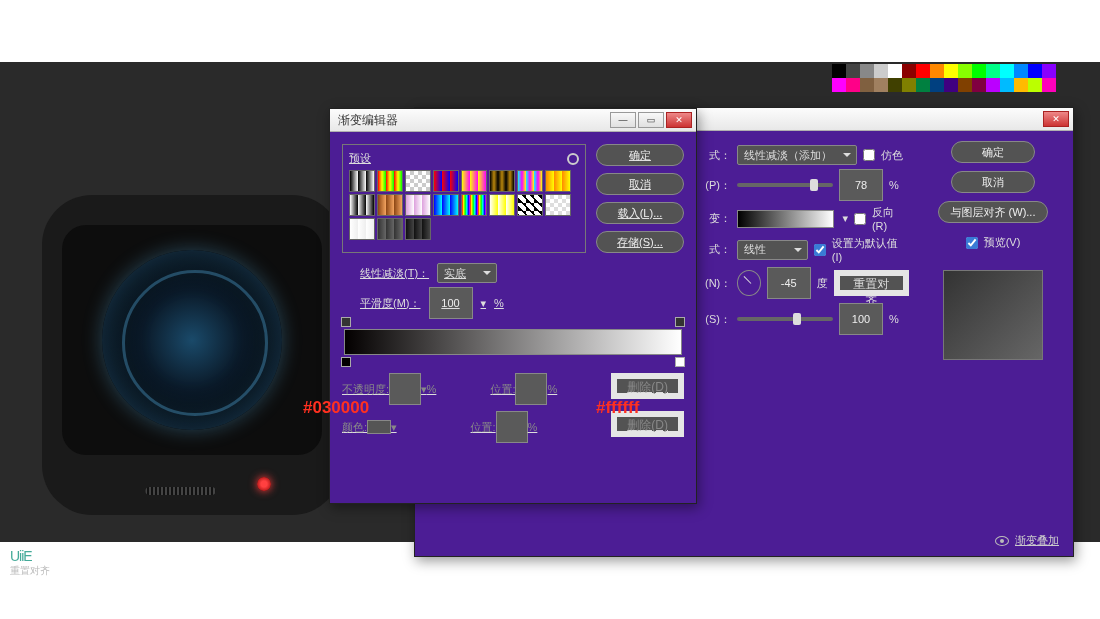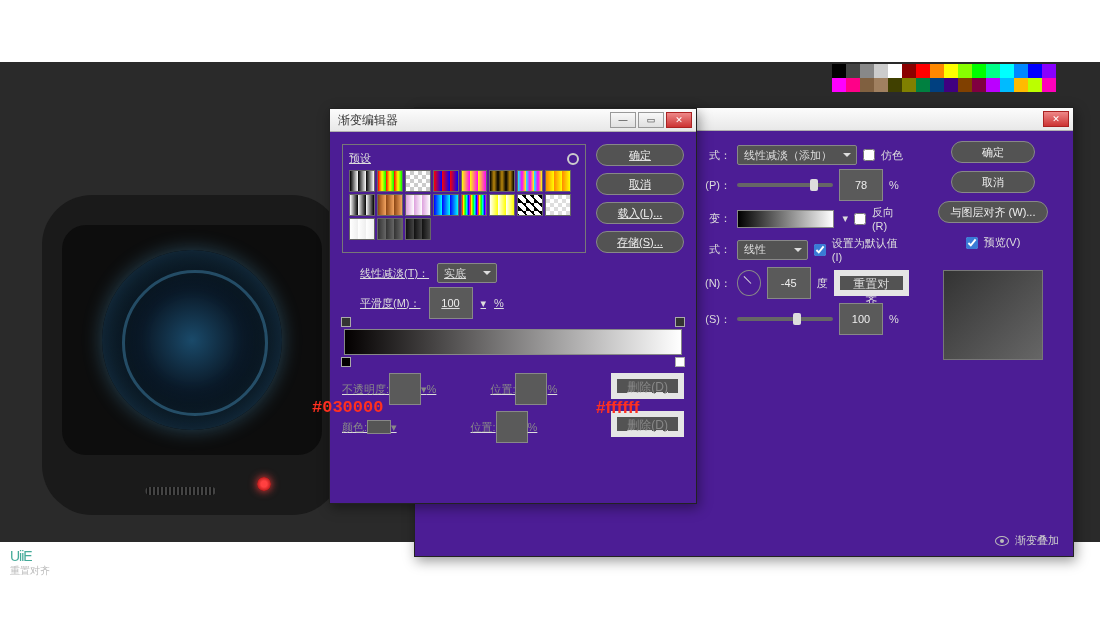--- a/index.html
+++ b/index.html
@@ -42,21 +42,21 @@
 .select-like::after { content: ""; position: absolute; right: 5px; top: 7px; border: 4px solid transparent; border-top-color: #ddd; }
 .num-input { width: 44px; height: 32px; background: #5a5a5a; border: 1px solid #888; color: #eee; text-align: center; font-size: 11px; }
 input[type=checkbox] { accent-color: #3a7bd5; width: 12px; height: 12px; }
 .grad-preview { width: 98px; height: 18px; background: linear-gradient(90deg, #000, #fff); border: 1px solid #888; }
 .angle-dial { width: 26px; height: 26px; border: 1px solid #888; border-radius: 50%; position: relative; }
 .angle-dial::after { content: ""; position: absolute; width: 10px; height: 1px; background: #ddd; top: 12px; left: 3px; transform-origin: right center; transform: rotate(45deg); }
 .slider-track { flex: 1; height: 4px; background: #666; position: relative; border-radius: 2px; }
 .slider-track .thumb { position: absolute; top: -4px; width: 8px; height: 12px; background: #ddd; border-radius: 2px; }
 .btn-flat { height: 26px; padding: 0 10px; border: 6px solid #e5e5e5; background: #535353; color: #ddd; font-size: 12px; cursor: pointer; }
 .preview-box { width: 100px; height: 90px; background: #444; border: 1px solid #777; margin-top: 8px; background: linear-gradient(135deg, #333 0%, #666 100%); }
-.footer-link { position: absolute; bottom: 8px; right: 14px; font-size: 11px; color: #ccc; display: flex; align-items: center; gap: 6px; }
+.footer-link { position: absolute; bottom: 8px; right: 14px; font-size: 11px; color: #ccc; display: flex; align-items: center; gap: 6px; text-decoration: underline; }
 .eye-icon { width: 14px; height: 10px; border: 1px solid #bbb; border-radius: 60%; position: relative; }
 .eye-icon::after { content: ""; position: absolute; top: 2px; left: 4px; width: 4px; height: 4px; background: #bbb; border-radius: 50%; }
 
 
 .dlg-front { top: 108px; left: 329px; width: 368px; height: 396px; }
 .dlg-front .content { padding: 12px 12px; text-decoration: underline; }
 .fd-top { display: flex; gap: 10px; }
 .fd-presets { flex: 1; border: 1px solid #777; padding: 6px; }
 .fd-presets .ph { display:flex; justify-content: space-between; align-items:center; margin-bottom:4px; font-size:11px; }
 .preset-grid { display: flex; flex-wrap: wrap; gap: 2px; width: 230px; }
@@ -65,21 +65,21 @@
 .fd-row { display: flex; align-items: center; gap: 8px; margin-top: 10px; font-size: 11px; }
 .name-input { flex: 1; height: 19px; background: #5a5a5a; border: 1px solid #888; color: #eee; padding: 0 6px; font-size: 11px; }
 .grad-editor { margin-top: 10px; }
 .grad-bar-wrap { position: relative; margin: 8px 2px; }
 .grad-bar { height: 26px; background: linear-gradient(90deg, #030000, #ffffff); border: 1px solid #888; }
 .stop-top, .stop-bot { position: absolute; width: 10px; height: 10px; background: #333; border: 1px solid #aaa; }
 .stop-top { top: -12px; } .stop-bot { bottom: -12px; }
 .stop-top.l { left: -3px; } .stop-top.r { right: -3px; }
 .stop-bot.l { left: -3px; background: #030000; } .stop-bot.r { right: -3px; background: #fff; }
 .hex-label { position: absolute; color: #ff3020; font-size: 17px; font-weight: 600; }
-.hex-left { top: 398px; left: 312px; font-family: Liberation Mono, monospace; }
+.hex-left { top: 398px; left: 303px; }
 .hex-right { top: 398px; left: 596px; }
 .controls-grid { display: flex; justify-content: space-between; margin-top: 18px; }
 .ctrl-col { display: flex; align-items: center; gap: 0; font-size: 11px; color: #aaa; }
 .swatch-tiny { width: 24px; height: 14px; background: #555; border: 1px solid #888; }
 .disabled { color: #888; }
 .gear-icon { width: 12px; height: 12px; border: 2px solid #ccc; border-radius: 50%; position: relative; display:inline-block; }
 </style>
 </head>
 <body>
 

